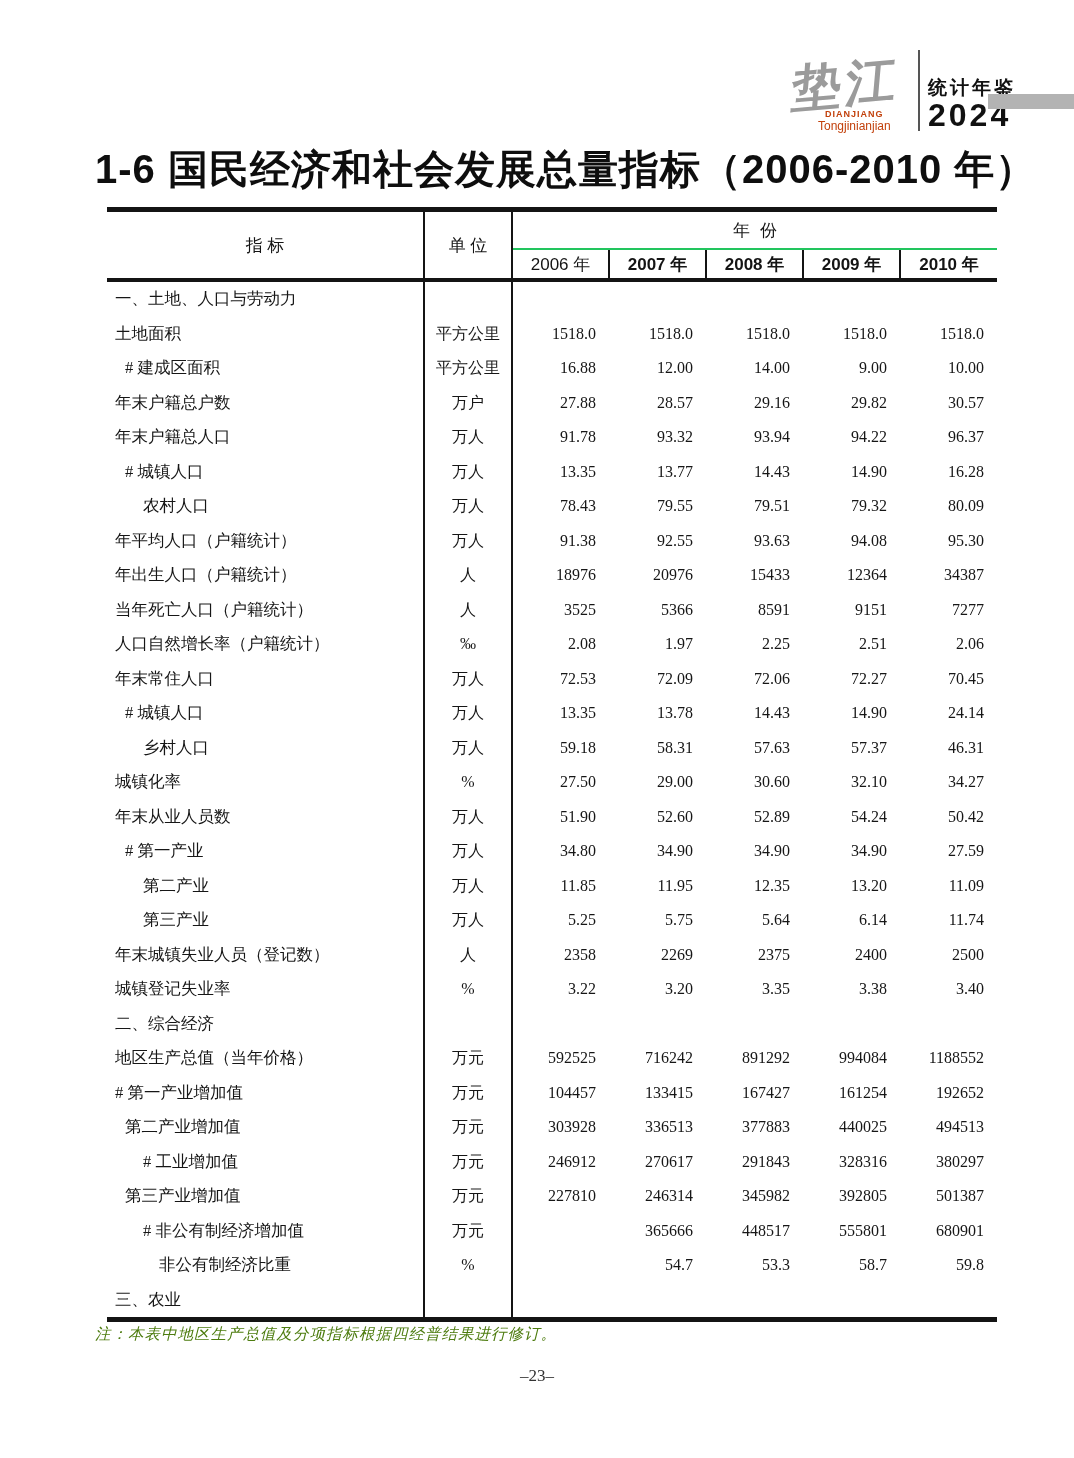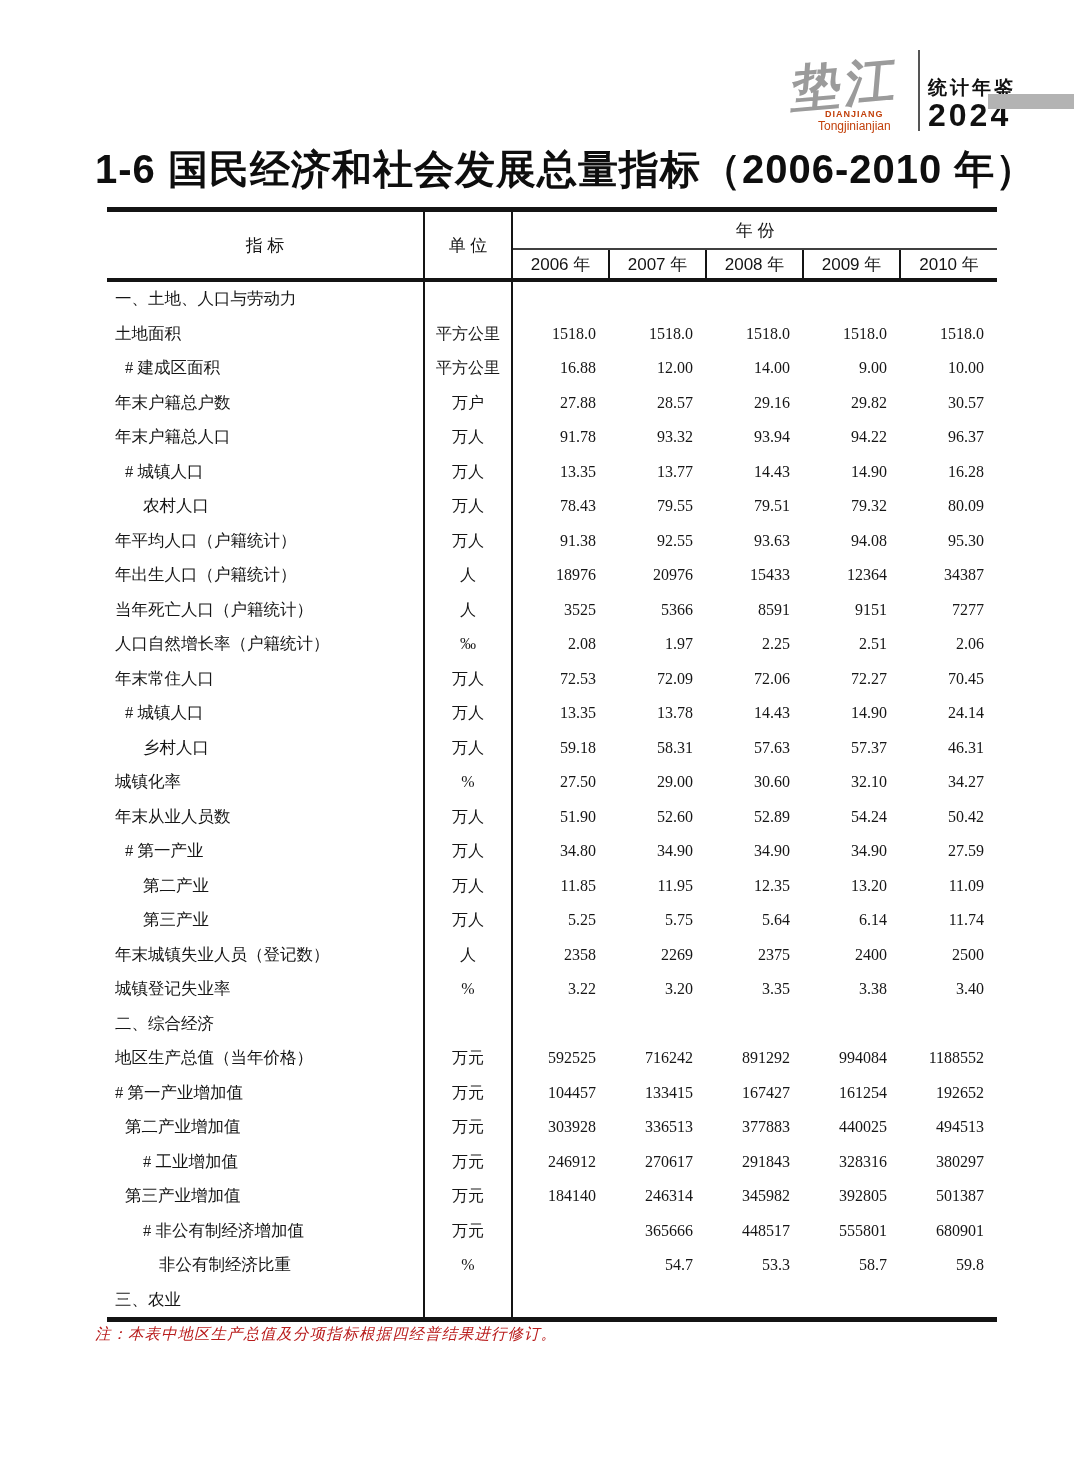--- a/index.html
+++ b/index.html
@@ -58,43 +58,43 @@
     border-top:5px solid #141414;
     border-bottom:5px solid #141414;
   }
   thead th{
     font-family:"Liberation Sans","DejaVu Sans",sans-serif;
     font-weight:normal;font-size:17px;color:#141414;
     text-align:center;vertical-align:middle;padding:0;
   }
   th.h-indicator{border-right:2px solid #141414;}
   th.h-unit{border-right:2px solid #141414;}
-  th.h-yeargroup{height:36px;border-bottom:2px solid #404040;}
+  th.h-yeargroup{height:36px;border-bottom:2px solid #22c55e;font-family:Liberation Mono, monospace;}
   tr.year-row th{height:28px;border-bottom:4px solid #141414;}
-  tr.year-row th + th{border-left:2px solid #141414;}
+  tr.year-row th + th{border-left:2px solid #141414;font-weight:bold;}
   thead th.h-indicator,thead th.h-unit{border-bottom:4px solid #141414;}
   tbody td{
     height:34.5px;padding:0;font-size:16.5px;color:#161616;
     vertical-align:middle;line-height:1;
   }
   td.c-label{text-align:left;}
   td.c-unit{
     text-align:center;
     border-left:2px solid #141414;border-right:2px solid #141414;
     font-size:16px;
   }
   td.c-val{text-align:right;padding-right:13px;font-size:16px;}
   .ind0{padding-left:8px;}
   .ind1{padding-left:18px;}
   .ind2{padding-left:36px;}
   .ind3{padding-left:52px;}
   
   .note{
     position:absolute;left:95px;top:1324px;width:890px;
-    font-size:15.5px;font-style:italic;color:#b91c1c;
+    font-size:15.5px;font-style:italic;color:#4d7c0f;
     font-family:"Liberation Serif","DejaVu Serif",serif;
     letter-spacing:1px;
   }
   .page-num{
     position:absolute;left:0;top:1366px;width:1074px;
     text-align:center;font-size:17px;color:#333;
     font-family:"Liberation Serif","DejaVu Serif",serif;
   }
 </style>
 </head>
@@ -375,21 +375,21 @@
             <td class="c-unit">万元</td>
             <td class="c-val">246912</td>
             <td class="c-val">270617</td>
             <td class="c-val">291843</td>
             <td class="c-val">328316</td>
             <td class="c-val">380297</td>
           </tr>
           <tr>
             <td class="c-label ind1">第三产业增加值</td>
             <td class="c-unit">万元</td>
-            <td class="c-val">184140</td>
+            <td class="c-val">227810</td>
             <td class="c-val">246314</td>
             <td class="c-val">345982</td>
             <td class="c-val">392805</td>
             <td class="c-val">501387</td>
           </tr>
           <tr>
             <td class="c-label ind2"># 非公有制经济增加值</td>
             <td class="c-unit">万元</td>
             <td class="c-val"></td>
             <td class="c-val">365666</td>
@@ -413,14 +413,15 @@
             <td class="c-val"></td>
             <td class="c-val"></td>
             <td class="c-val"></td>
             <td class="c-val"></td>
           </tr>
         </tbody>
     </table>
   </div>
 
   <div class="note">注：本表中地区生产总值及分项指标根据四经普结果进行修订。</div>
+  <div class="page-num">–23–</div>
 
 </div>
 
 </body></html>

